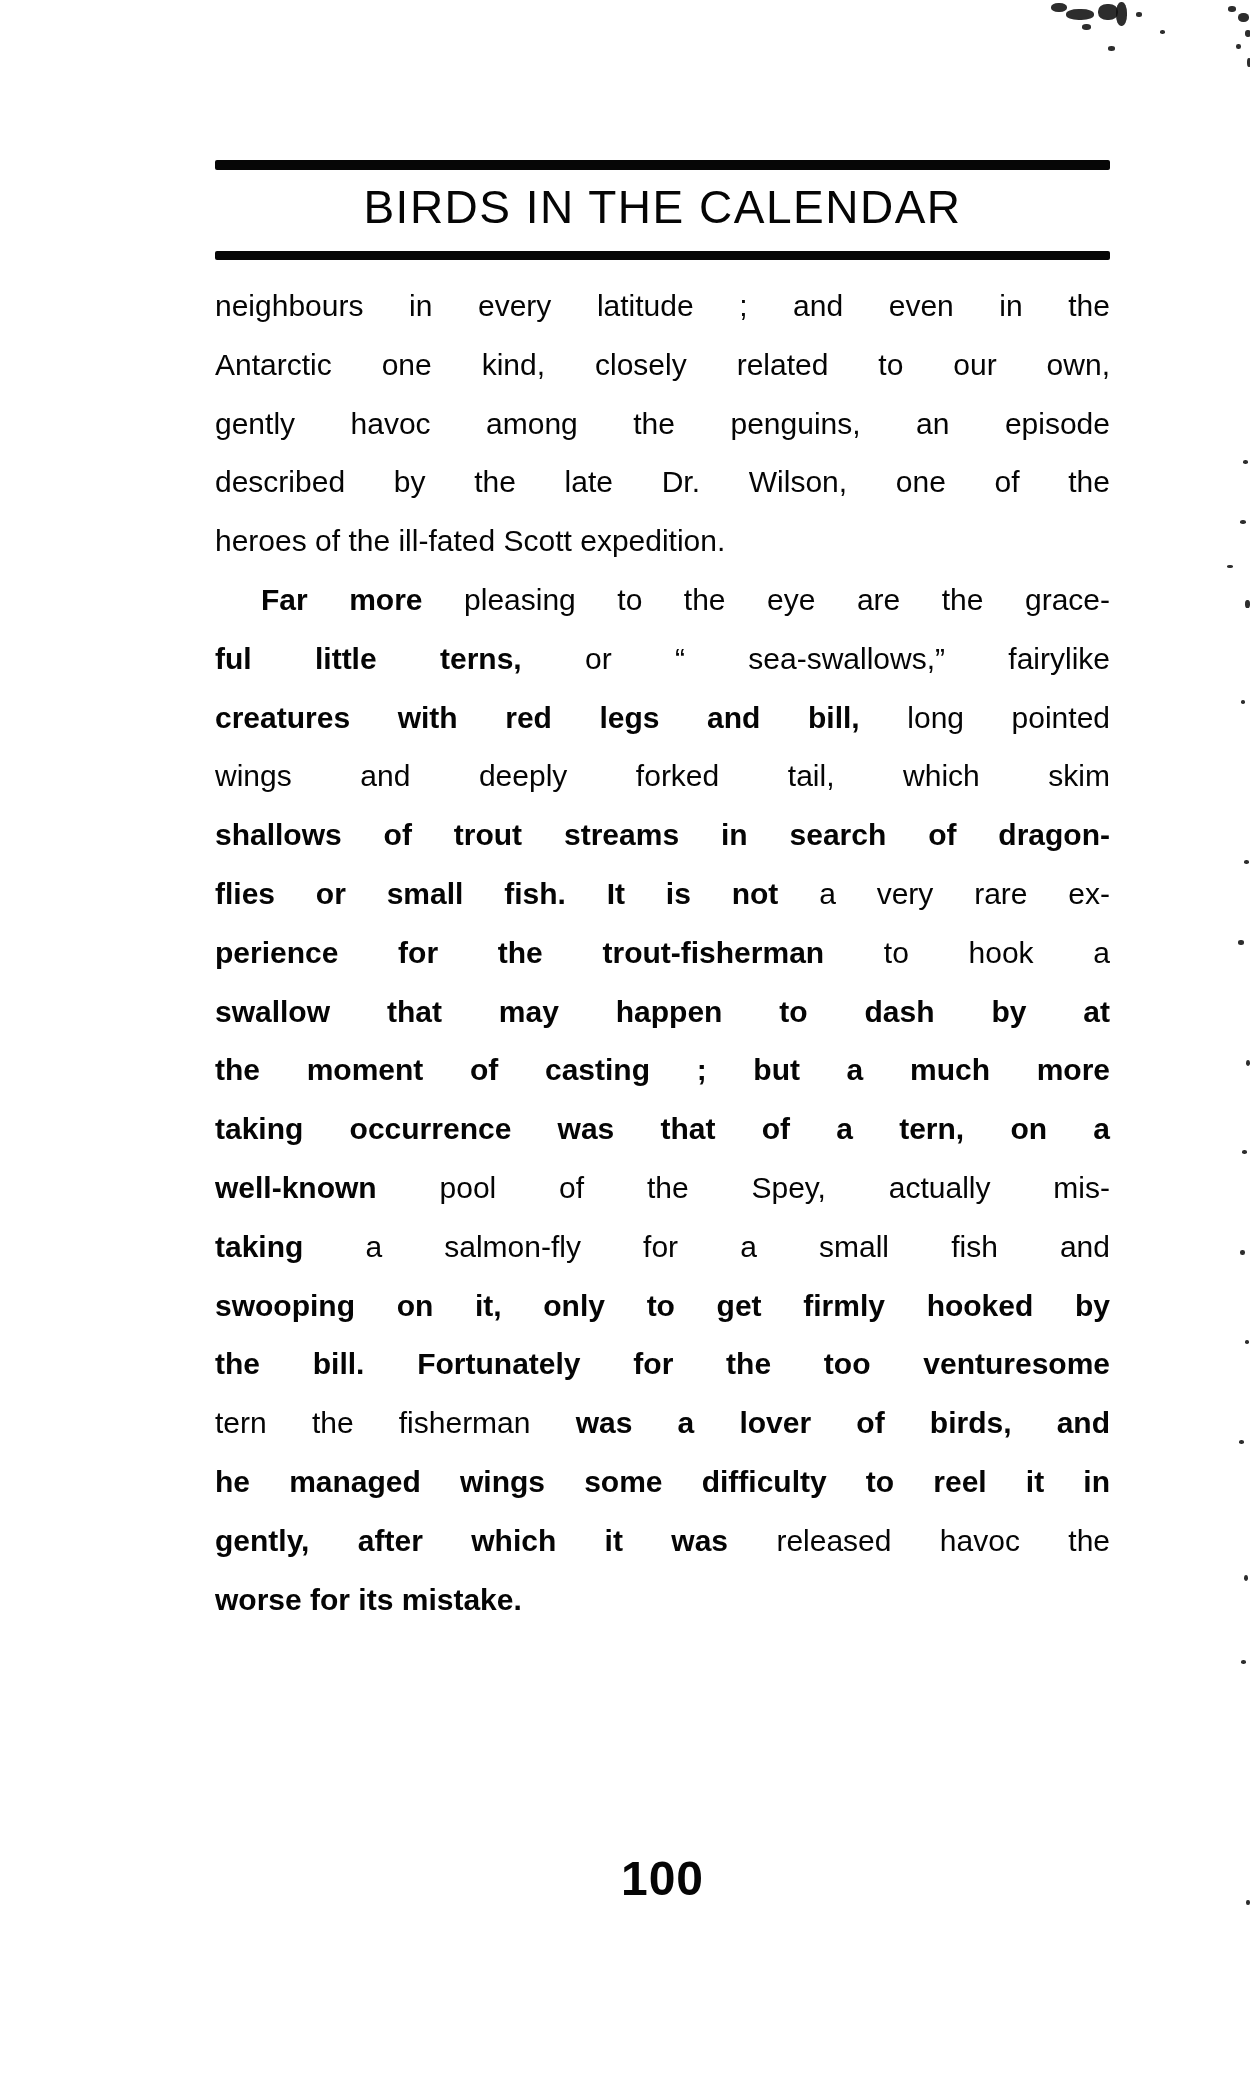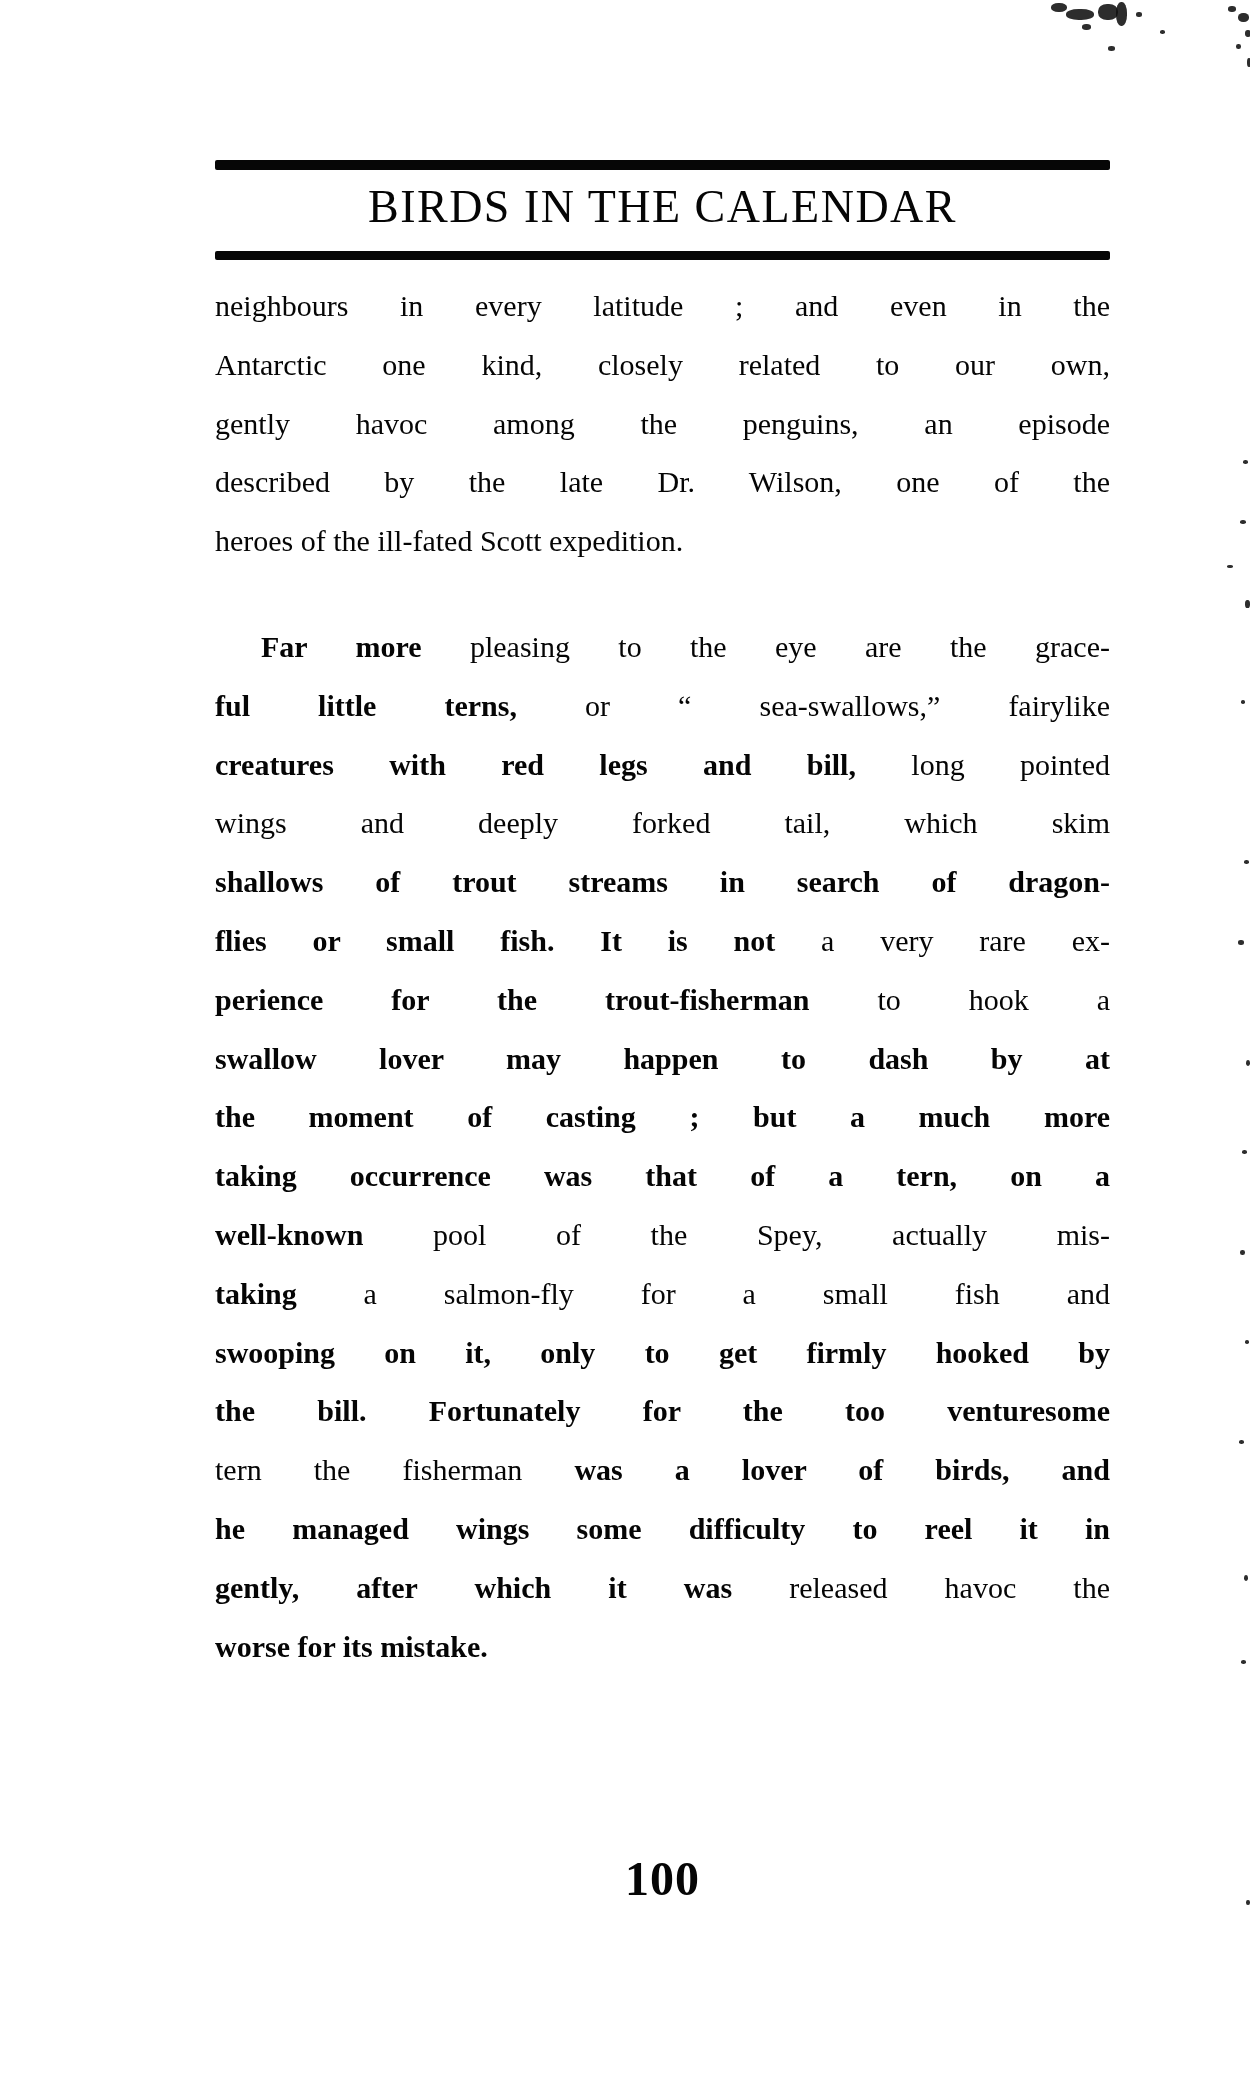--- a/index.html
+++ b/index.html
@@ -2,21 +2,21 @@
 <html><head>
 <meta charset="utf-8">
 <style>
   html, body { margin: 0; padding: 0; background: #ffffff; }
   .page {
     position: relative;
     width: 1250px;
     height: 2077px;
     background: #ffffff;
     color: #050505;
-    font-family: Liberation Serif, serif;
+    font-family: Liberation Sans, sans-serif;
     overflow: hidden;
   }
   .content {
     position: absolute;
     left: 215px;
     top: 0;
     width: 895px;
     height: 100%;
   }
   .rule {
@@ -49,21 +49,21 @@
   .line {
     height: 58.8px;
     line-height: 58.8px;
     text-align: justify;
     text-align-last: justify;
     text-justify: inter-word;
     white-space: nowrap;
     overflow: visible;
   }
   .line.last { text-align-last: left; white-space: normal; }
-  .line.indent { text-indent: 46px; margin-top: 47px; }
+  .line.indent { text-indent: 46px; }
   .seg { font-weight: 400; }
   .seg.b { font-weight: 700; }
   .page-number {
     position: absolute;
     top: 1851px;
     left: 0;
     width: 895px;
     text-align: center;
     font-size: 48px;
     font-weight: 700;
@@ -91,21 +91,21 @@
         <div class="line"><span class="seg">gently havoc among the penguins, an episode</span></div>
         <div class="line"><span class="seg">described by the late Dr. Wilson, one of the</span></div>
         <div class="line last"><span class="seg">heroes of the ill-fated Scott expedition.</span></div>
         <div class="line indent"><span class="seg b">Far more </span><span class="seg">pleasing to the eye are the grace-</span></div>
         <div class="line"><span class="seg b">ful little terns, </span><span class="seg">or “ sea-swallows,” fairylike</span></div>
         <div class="line"><span class="seg b">creatures with red legs and bill, </span><span class="seg">long pointed</span></div>
         <div class="line"><span class="seg">wings and deeply forked tail, which skim</span></div>
         <div class="line"><span class="seg b">shallows of trout streams in search of dragon-</span></div>
         <div class="line"><span class="seg b">flies or small fish. It is not </span><span class="seg">a very rare ex-</span></div>
         <div class="line"><span class="seg b">perience for the trout-fisherman </span><span class="seg">to hook a</span></div>
-        <div class="line"><span class="seg b">swallow lover may happen to dash by at</span></div>
+        <div class="line"><span class="seg b">swallow that may happen to dash by at</span></div>
         <div class="line"><span class="seg b">the moment of casting ; but a much more</span></div>
         <div class="line"><span class="seg b">taking occurrence was that of a tern, on a</span></div>
         <div class="line"><span class="seg b">well-known </span><span class="seg">pool of the Spey, actually mis-</span></div>
         <div class="line"><span class="seg b">taking </span><span class="seg">a salmon-fly for a small fish and</span></div>
         <div class="line"><span class="seg b">swooping on it, only to get firmly hooked by</span></div>
         <div class="line"><span class="seg b">the bill. Fortunately for the too venturesome</span></div>
         <div class="line"><span class="seg">tern the fisherman </span><span class="seg b">was a lover of birds, and</span></div>
         <div class="line"><span class="seg b">he managed wings some difficulty to reel it in</span></div>
         <div class="line"><span class="seg b">gently, after which it was </span><span class="seg">released havoc the</span></div>
         <div class="line last"><span class="seg b">worse for its mistake.</span></div>

